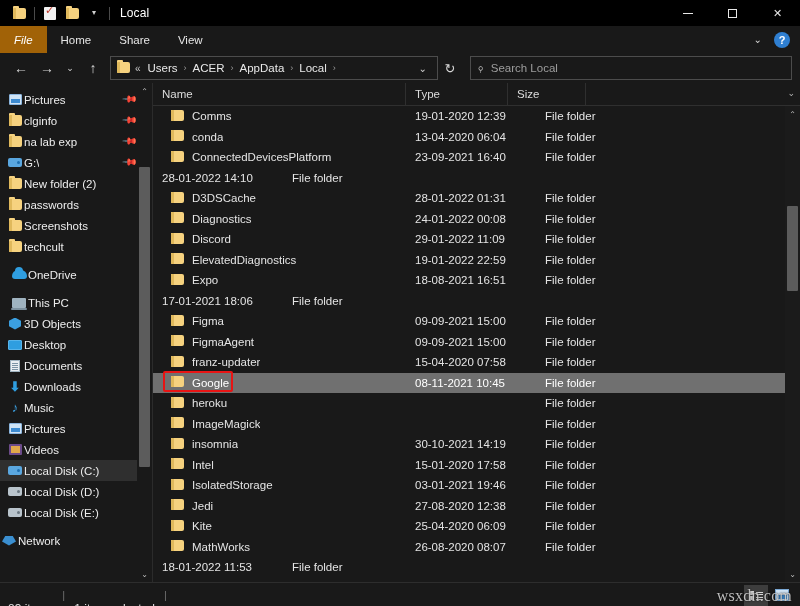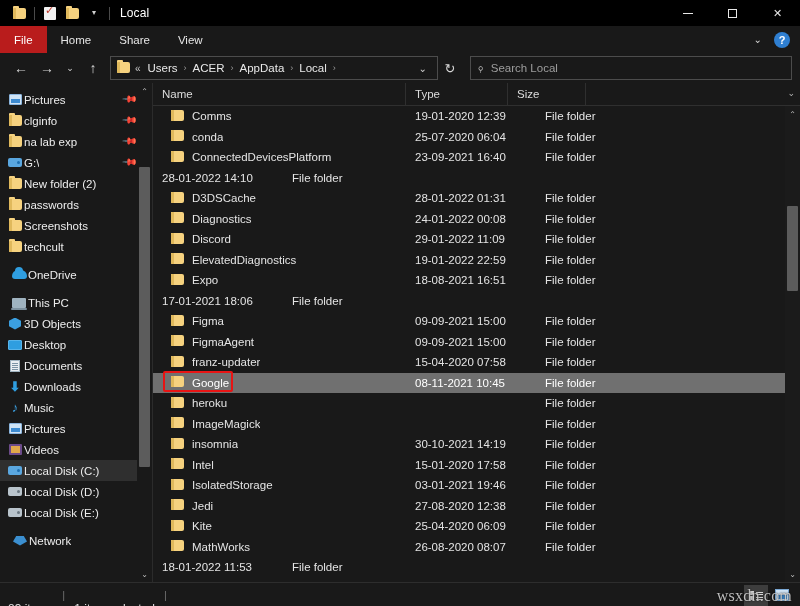--- a/index.html
+++ b/index.html
@@ -77,21 +77,21 @@
     height: 27px; flex: 0 0 27px;
     background: #191919;
     display: flex; align-items: stretch; position: relative;
   }
   .tab {
     display: flex; align-items: center; justify-content: center;
     font-size: 11.5px; color: #e6e6e6;
     padding: 0 14px; min-width: 46px;
     cursor: default;
   }
-  .tab.active { background: #b91c1c; color: #ffffff; }
+  .tab.active { background: #a16207; color: #ffffff; font-style: italic; }
   .ribbon-right {
     position: absolute; right: 4px; top: 0; height: 27px;
     display: flex; align-items: center; gap: 8px; padding-right: 6px;
   }
   .ribbon-chev { font-size: 10px; color: #d8d8d8; padding: 0 4px; }
   .help-circle {
     width: 16px; height: 16px; border-radius: 50%;
     background: #2f7fd1; color: #fff; font-size: 11px;
     display:flex; align-items:center; justify-content:center;
     font-weight: bold;
@@ -569,21 +569,21 @@
       </div>
       <div class="nav-item indent-1">
         <span class="nav-ico">
             <span class="ico-drive"></span>
           </span>
         <span class="nav-label">Local Disk (E:)</span>
       </div>
 
       <div style="height:7px"></div>
 
-      <div class="nav-item" style="padding-left:11px">
+      <div class="nav-item" style="padding-left:0">
         <span class="nav-ico">
             <span class="ico-net"></span>
           </span>
         <span class="nav-label">Network</span>
       </div>
 
       <div class="sb-track">
         <div class="sb-arrow up">⌃</div>
         <div class="sb-thumb" style="top:84px;height:300px"></div>
         <div class="sb-arrow down">⌄</div>
@@ -616,21 +616,21 @@
             </div>
             <div class="cell-date">19-01-2020 12:39</div>
             <div class="cell-type">File folder</div>
             <div class="cell-size"></div>
           </div>
           <div class="row">
             <div class="cell-name">
               <span><span class="folder-glyph" style="display:inline-block"></span></span>
               <span class="name-txt">conda</span>
             </div>
-            <div class="cell-date">25-07-2020 06:04</div>
+            <div class="cell-date">13-04-2020 06:04</div>
             <div class="cell-type">File folder</div>
             <div class="cell-size"></div>
           </div>
           <div class="row">
             <div class="cell-name">
               <span><span class="folder-glyph" style="display:inline-block"></span></span>
               <span class="name-txt">ConnectedDevicesPlatform</span>
             </div>
             <div class="cell-date">23-09-2021 16:40</div>
             <div class="cell-type">File folder</div>

